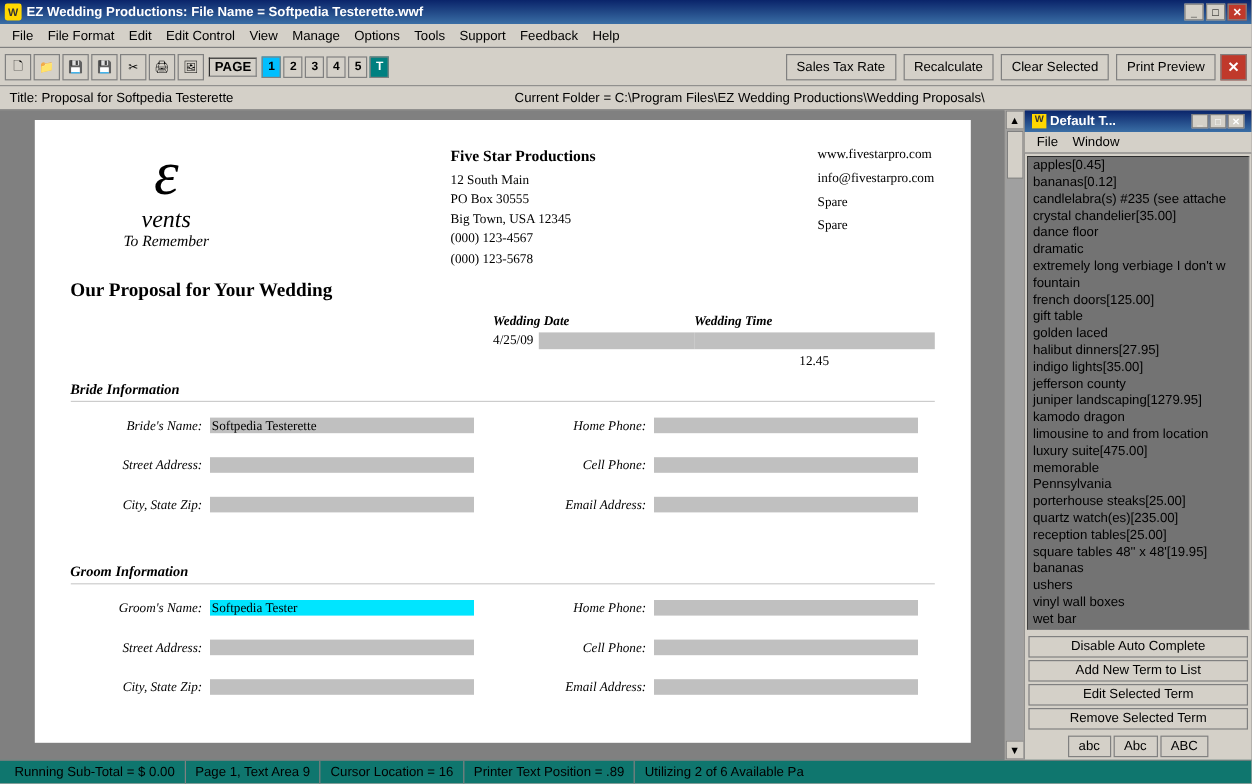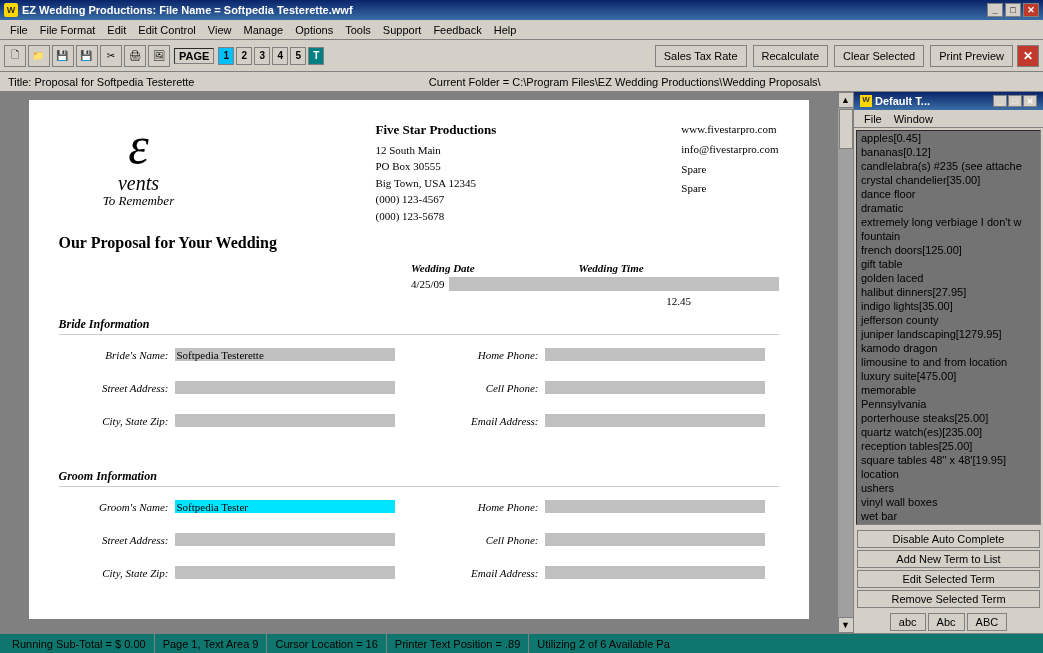--- a/index.html
+++ b/index.html
@@ -522,21 +522,21 @@
         <div class="ac-item">juniper landscaping[1279.95]</div>
         <div class="ac-item">kamodo dragon</div>
         <div class="ac-item">limousine to and from location</div>
         <div class="ac-item">luxury suite[475.00]</div>
         <div class="ac-item">memorable</div>
         <div class="ac-item">Pennsylvania</div>
         <div class="ac-item">porterhouse steaks[25.00]</div>
         <div class="ac-item">quartz watch(es)[235.00]</div>
         <div class="ac-item">reception tables[25.00]</div>
         <div class="ac-item">square tables 48'' x 48'[19.95]</div>
-        <div class="ac-item">location</div>
+        <div class="ac-item">bananas</div>
         <div class="ac-item">ushers</div>
         <div class="ac-item">vinyl wall boxes</div>
         <div class="ac-item">wet bar</div>
         <div class="ac-item">youngstown, oh</div>
       </div>
 
     <div class="side-panel-buttons">
       <button class="side-panel-action-btn">Disable Auto Complete</button>
       <button class="side-panel-action-btn">Add New Term to List</button>
       <button class="side-panel-action-btn">Edit Selected Term</button>

